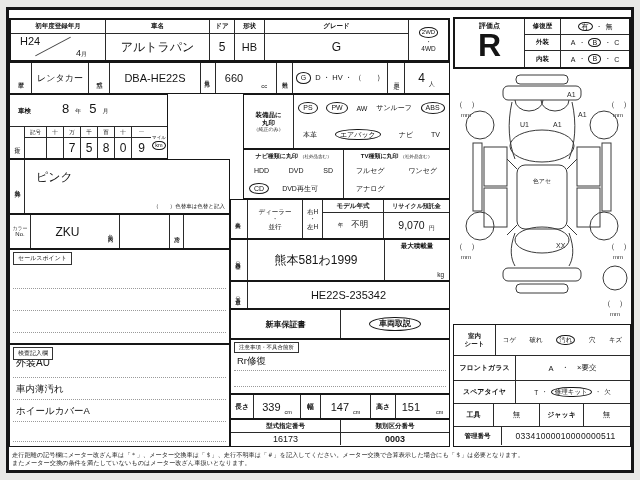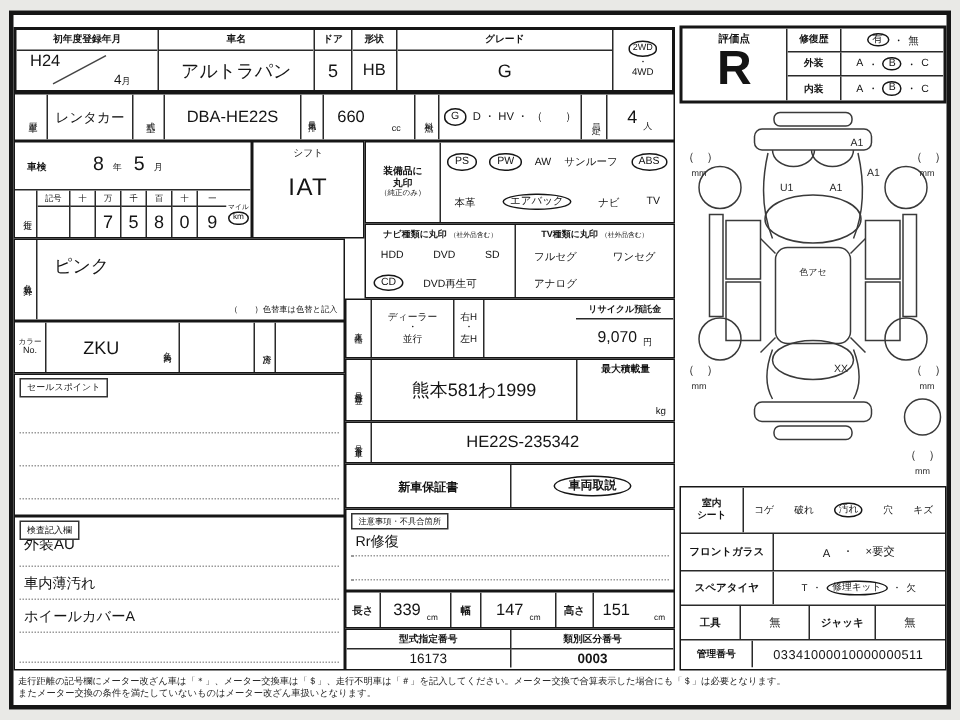--- a/index.html
+++ b/index.html
@@ -106,24 +106,20 @@
         <div class="fx br" style="width:17px;font-size:12px">0</div>
         <div class="fx" style="width:19px;font-size:12px">9</div>
       </div>
     </div>
     <div class="cell col" style="left:141px;top:32px;width:16px;height:31px;gap:1px">
       <span style="font-size:4.5px">マイル</span>
       <span class="circ c" style="font-size:5.5px;padding:1px 2px">km</span>
     </div>
   </div>
 
-  <div class="bx blk" style="left:159px;top:84px;width:75px;height:65px">
-    <div class="fx" style="font-size:6.5px;margin-top:3px">シフト</div>
-    <div class="fx" style="font-size:16px;letter-spacing:1px;margin-top:10px">IAT</div>
-  </div>
 
   <div class="bx blk" style="left:234px;top:84px;width:207px;height:55px">
     <div class="cell col br" style="left:0;top:0;width:50px;height:100%;line-height:1.2">
       <span class="lab">装備品に</span>
       <span class="lab">丸印</span>
       <span style="font-size:5px">（純正のみ）</span>
     </div>
     <div class="cell fx" style="left:50px;top:0;width:155px;height:26px;justify-content:space-around;font-size:7px">
       <span class="circx circ">PS</span>
       <span class="circx circ">PW</span>
@@ -210,20 +206,27 @@
     <div class="cell vl br" style="left:0;top:0;width:17px;height:100%;font-size:5.5px">輸入車</div>
     <div class="cell col br" style="left:17px;top:0;width:55px;height:100%;font-size:6.5px;line-height:1.15">
       <span>ディーラー</span>
         <span>・</span>
         <span>並行</span>
     </div>
     <div class="cell col br" style="left:72px;top:0;width:20px;height:100%;font-size:6.5px;line-height:1.15">
       <span>右H</span>
         <span>・</span>
         <span>左H</span>
+    </div>
+    <div class="cell br" style="left:92px;top:0;width:61px;height:100%">
+      <div class="fx lab bb" style="height:13px;font-size:6.5px">モデル年式</div>
+      <div class="fx" style="height:24px;gap:8px">
+          <span style="font-size:5.5px">年</span>
+          <span style="font-size:8.5px">不明</span>
+        </div>
     </div>
     <div class="cell" style="left:153px;top:0;width:65px;height:100%">
       <div class="fx lab bb" style="height:13px;font-size:6px">リサイクル預託金</div>
       <div class="fx" style="height:24px;gap:4px">
           <span style="font-size:10.5px">9,070</span>
           <span style="font-size:6px;align-self:flex-end;padding-bottom:4px">円</span>
         </div>
     </div>
   </div>
 

